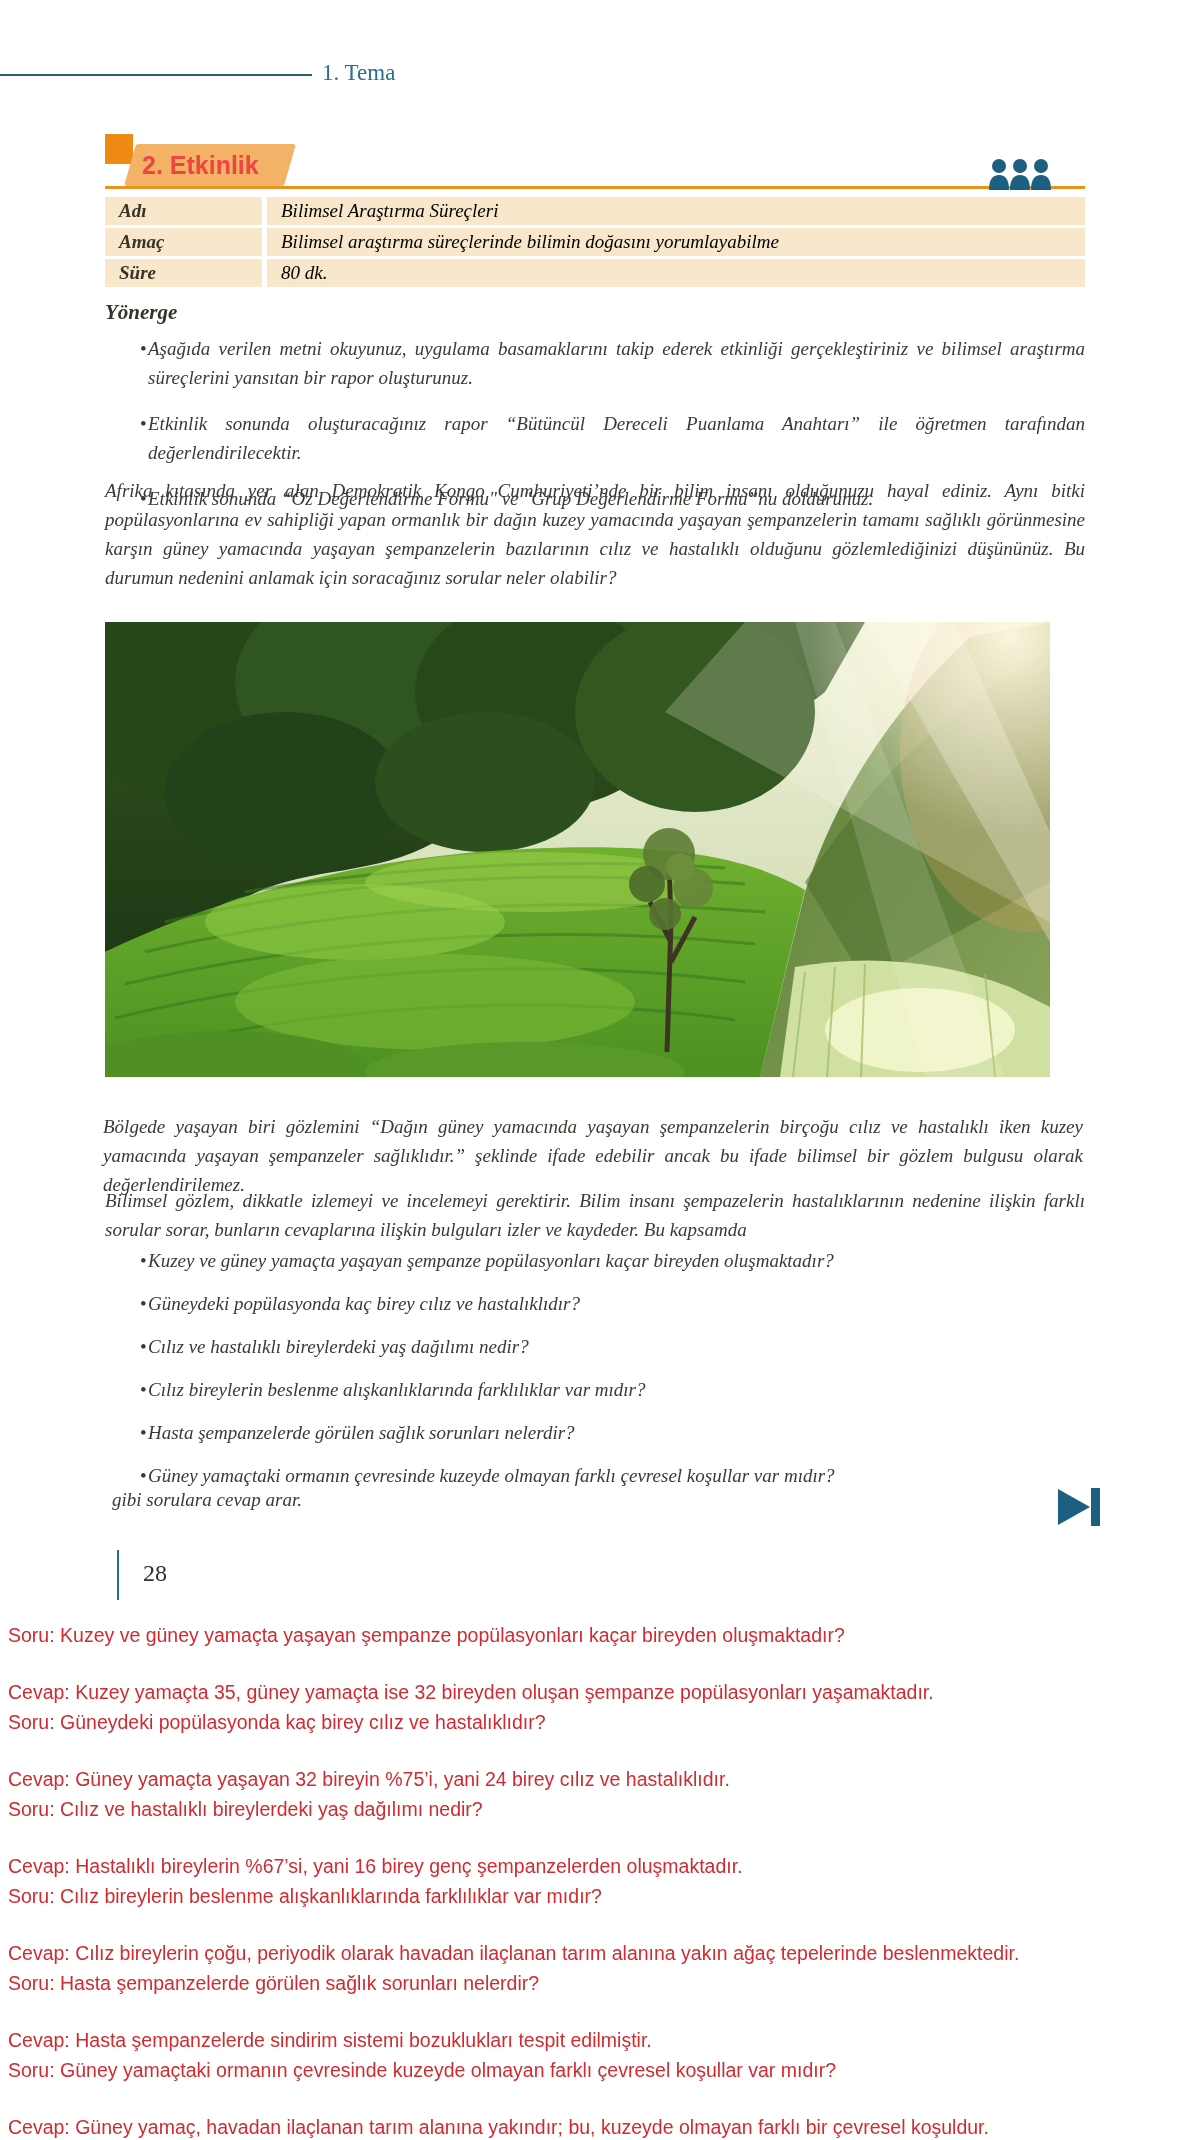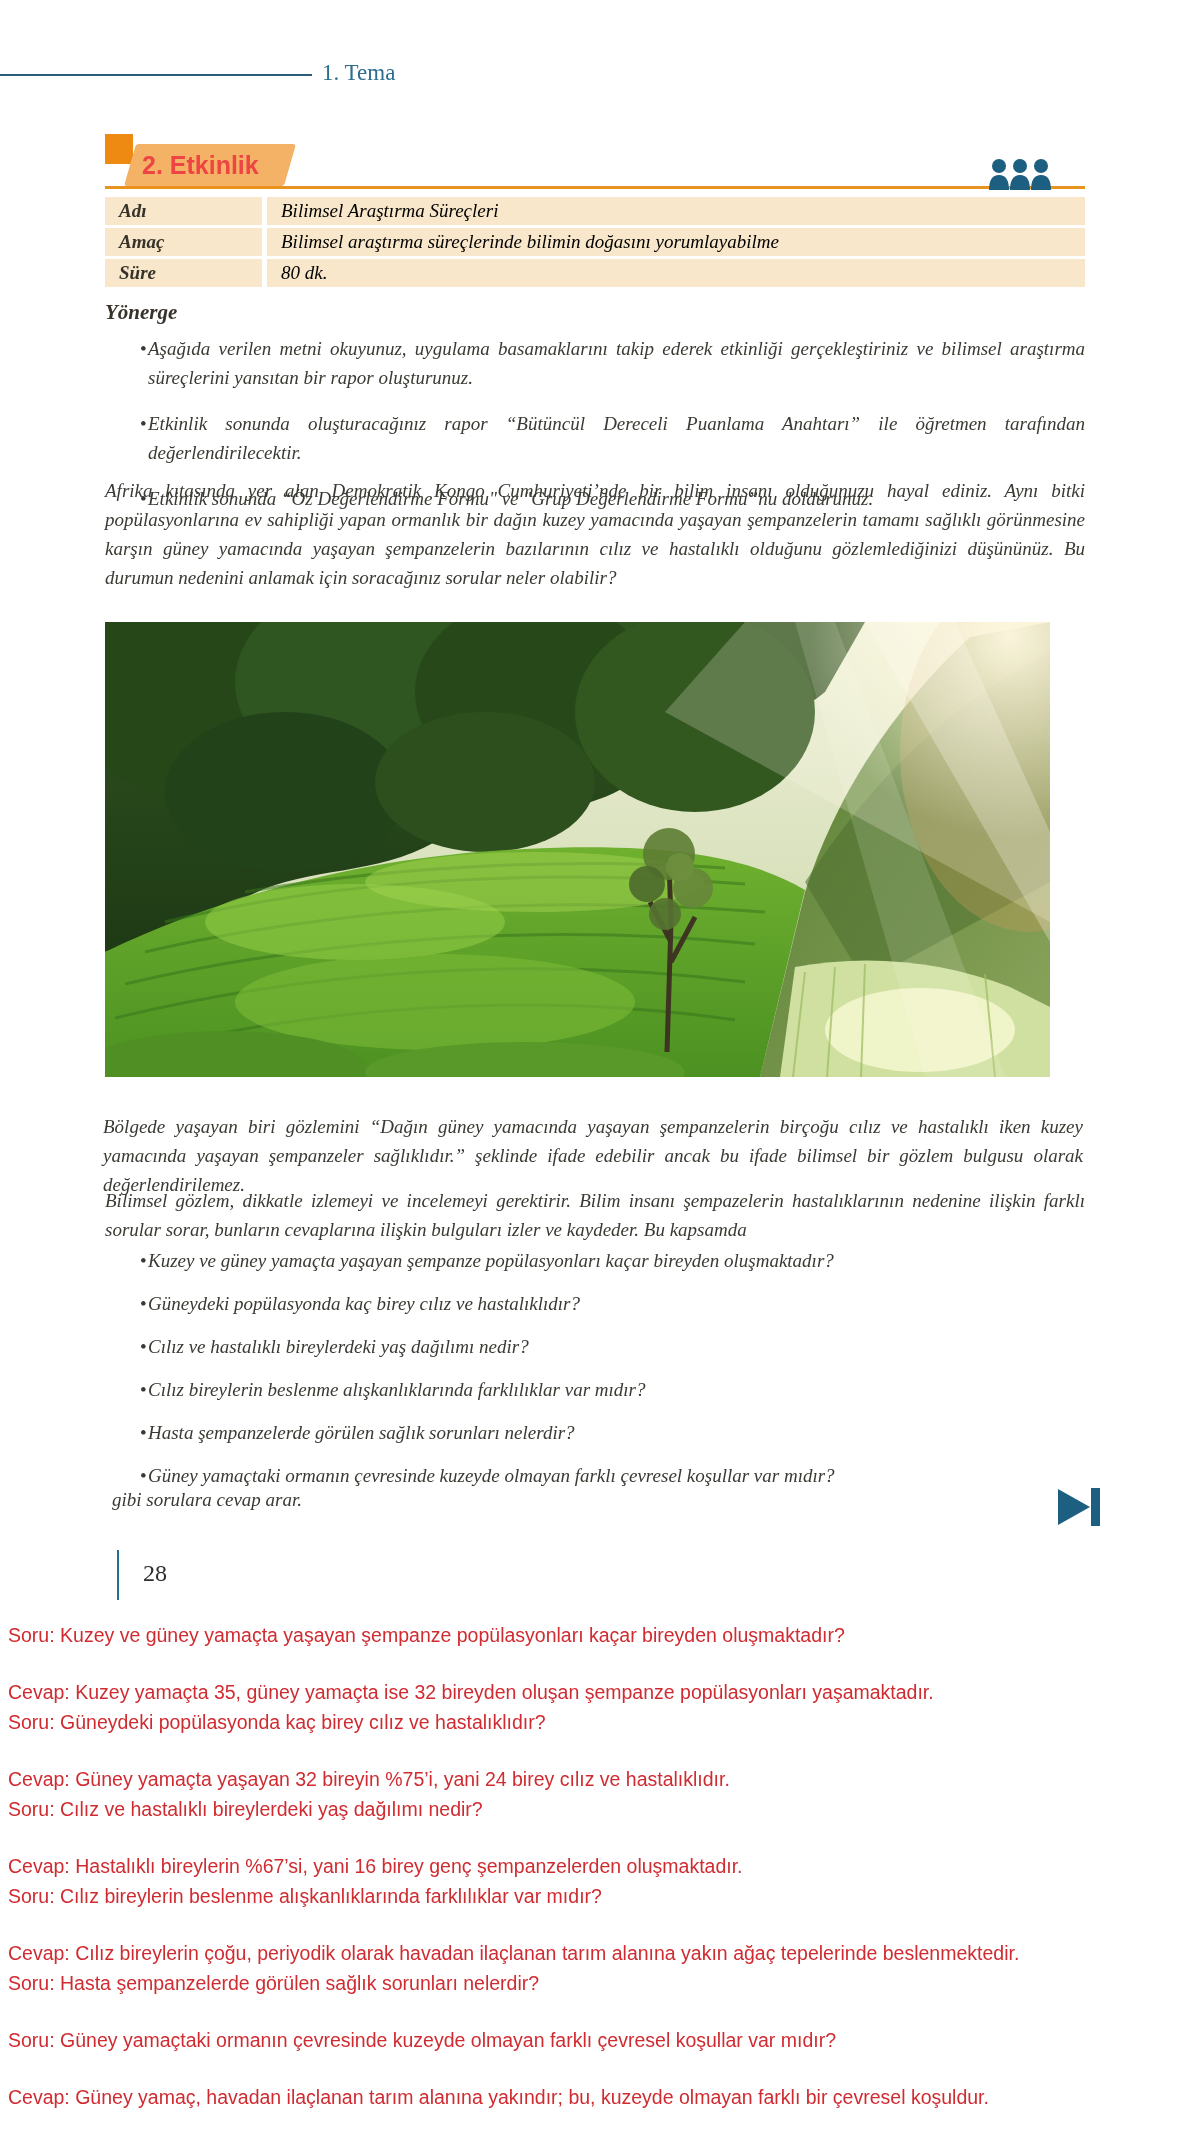--- a/index.html
+++ b/index.html
@@ -262,17 +262,18 @@
   <div class="qa-overlay">
     <p class="qa-q">Soru: Kuzey ve güney yamaçta yaşayan şempanze popülasyonları kaçar bireyden oluşmaktadır?</p>
     <p class="qa-a">Cevap: Kuzey yamaçta 35, güney yamaçta ise 32 bireyden oluşan şempanze popülasyonları yaşamaktadır.</p>
     <p class="qa-q">Soru: Güneydeki popülasyonda kaç birey cılız ve hastalıklıdır?</p>
     <p class="qa-a">Cevap: Güney yamaçta yaşayan 32 bireyin %75’i, yani 24 birey cılız ve hastalıklıdır.</p>
     <p class="qa-q">Soru: Cılız ve hastalıklı bireylerdeki yaş dağılımı nedir?</p>
     <p class="qa-a">Cevap: Hastalıklı bireylerin %67’si, yani 16 birey genç şempanzelerden oluşmaktadır.</p>
     <p class="qa-q">Soru: Cılız bireylerin beslenme alışkanlıklarında farklılıklar var mıdır?</p>
     <p class="qa-a">Cevap: Cılız bireylerin çoğu, periyodik olarak havadan ilaçlanan tarım alanına yakın ağaç tepelerinde beslenmektedir.</p>
     <p class="qa-q">Soru: Hasta şempanzelerde görülen sağlık sorunları nelerdir?</p>
+    <p class="qa-a">Cevap: Hasta şempanzelerde sindirim sistemi bozuklukları tespit edilmiştir.</p>
     <p class="qa-q">Soru: Güney yamaçtaki ormanın çevresinde kuzeyde olmayan farklı çevresel koşullar var mıdır?</p>
     <p class="qa-a">Cevap: Güney yamaç, havadan ilaçlanan tarım alanına yakındır; bu, kuzeyde olmayan farklı bir çevresel koşuldur.</p>
   </div>
 
 </div>
 
 </body></html>

